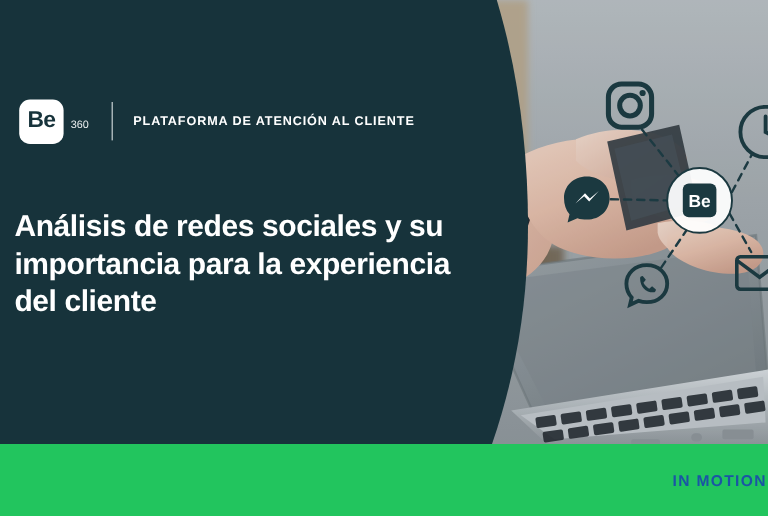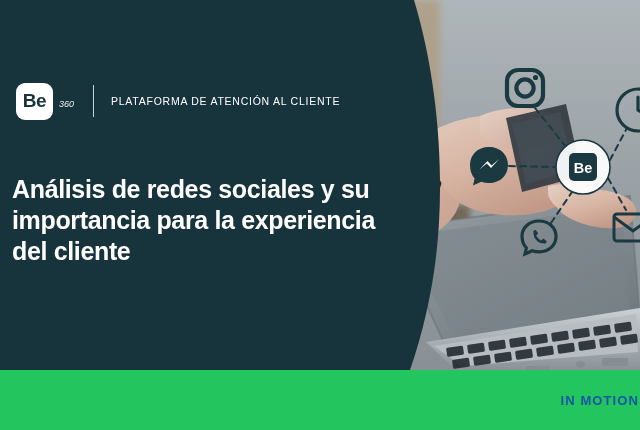--- a/index.html
+++ b/index.html
@@ -88,33 +88,32 @@
     top: 7px;
   }
   .aware-sup {
     color: #e9edee;
     font-size: 9px;
     font-weight: 400;
     line-height: 1;
     margin-left: 1px;
     position: relative;
     top: 3px;
-    font-style: italic;
   }
   .logo-divider {
     width: 1px;
     height: 32px;
     background: #c9d2d4;
     margin: 0 17px 0 19px;
     flex: 0 0 auto;
   }
   .tagline {
     color: #ffffff;
     font-size: 10.5px;
-    font-weight: normal;
+    font-weight: bold;
     letter-spacing: 0.75px;
     line-height: 1;
     white-space: nowrap;
   }
 
   
   .headline {
     position: absolute;
     left: 12px;
     top: 157px;

